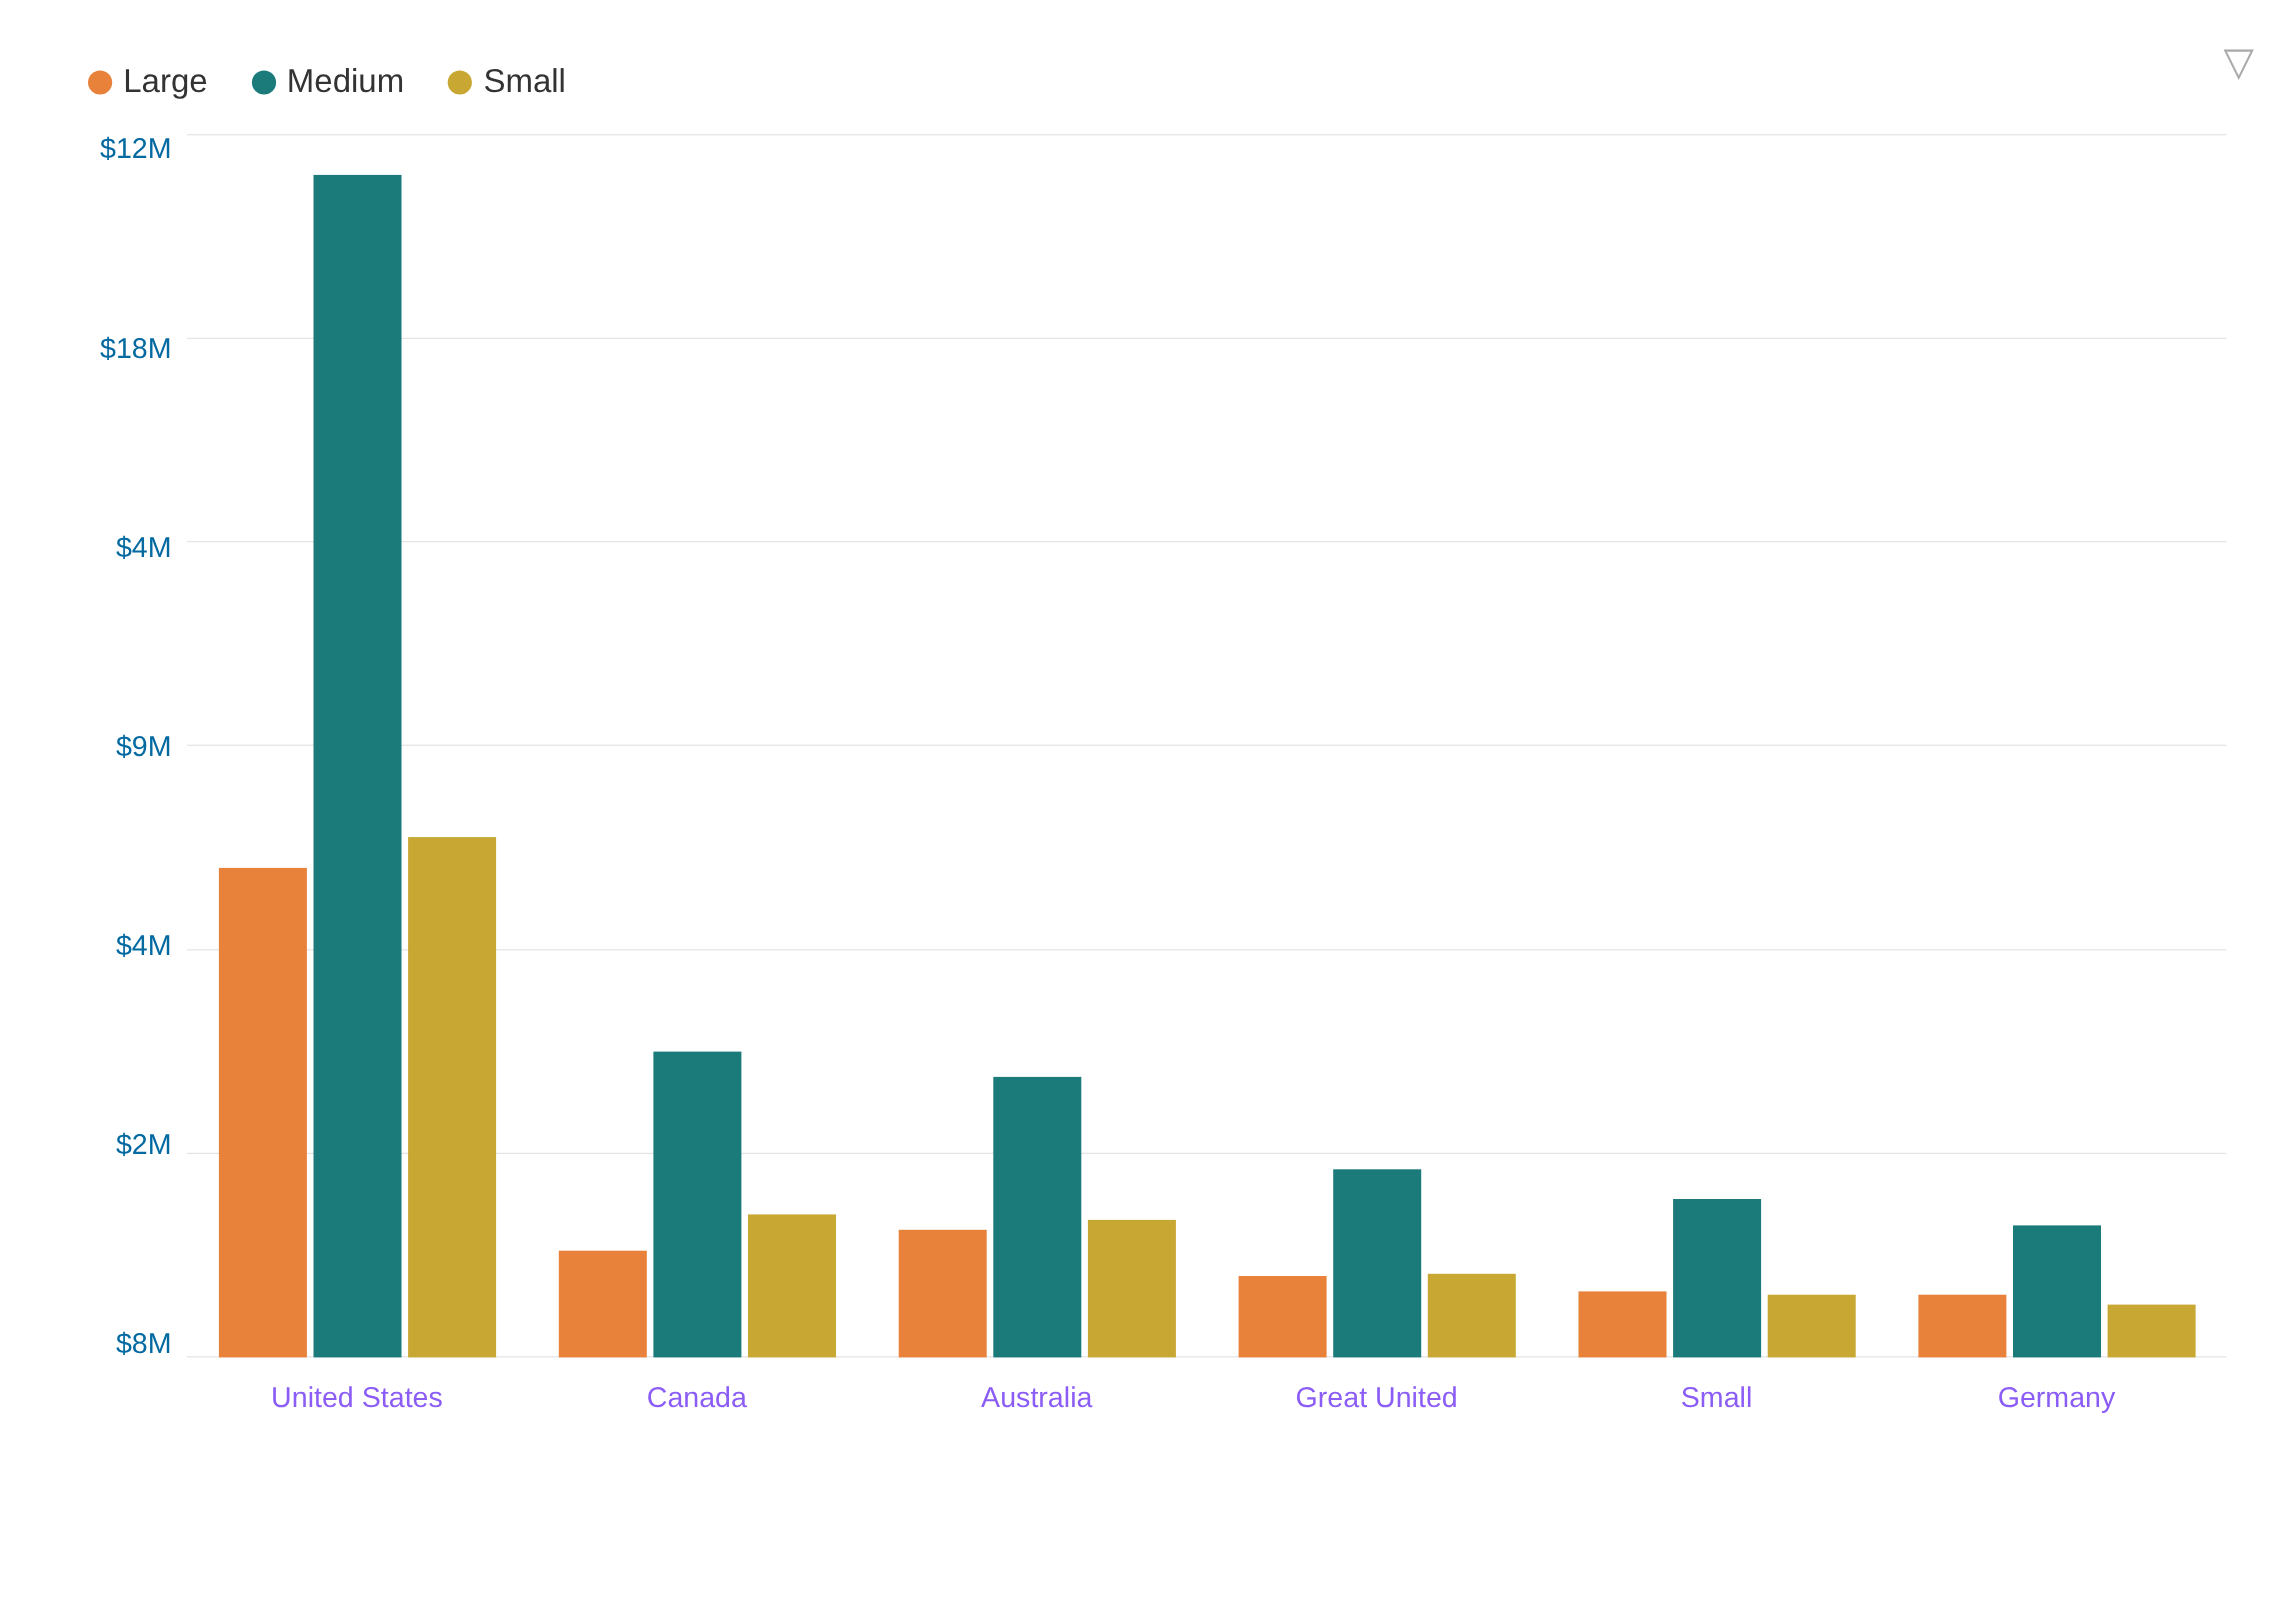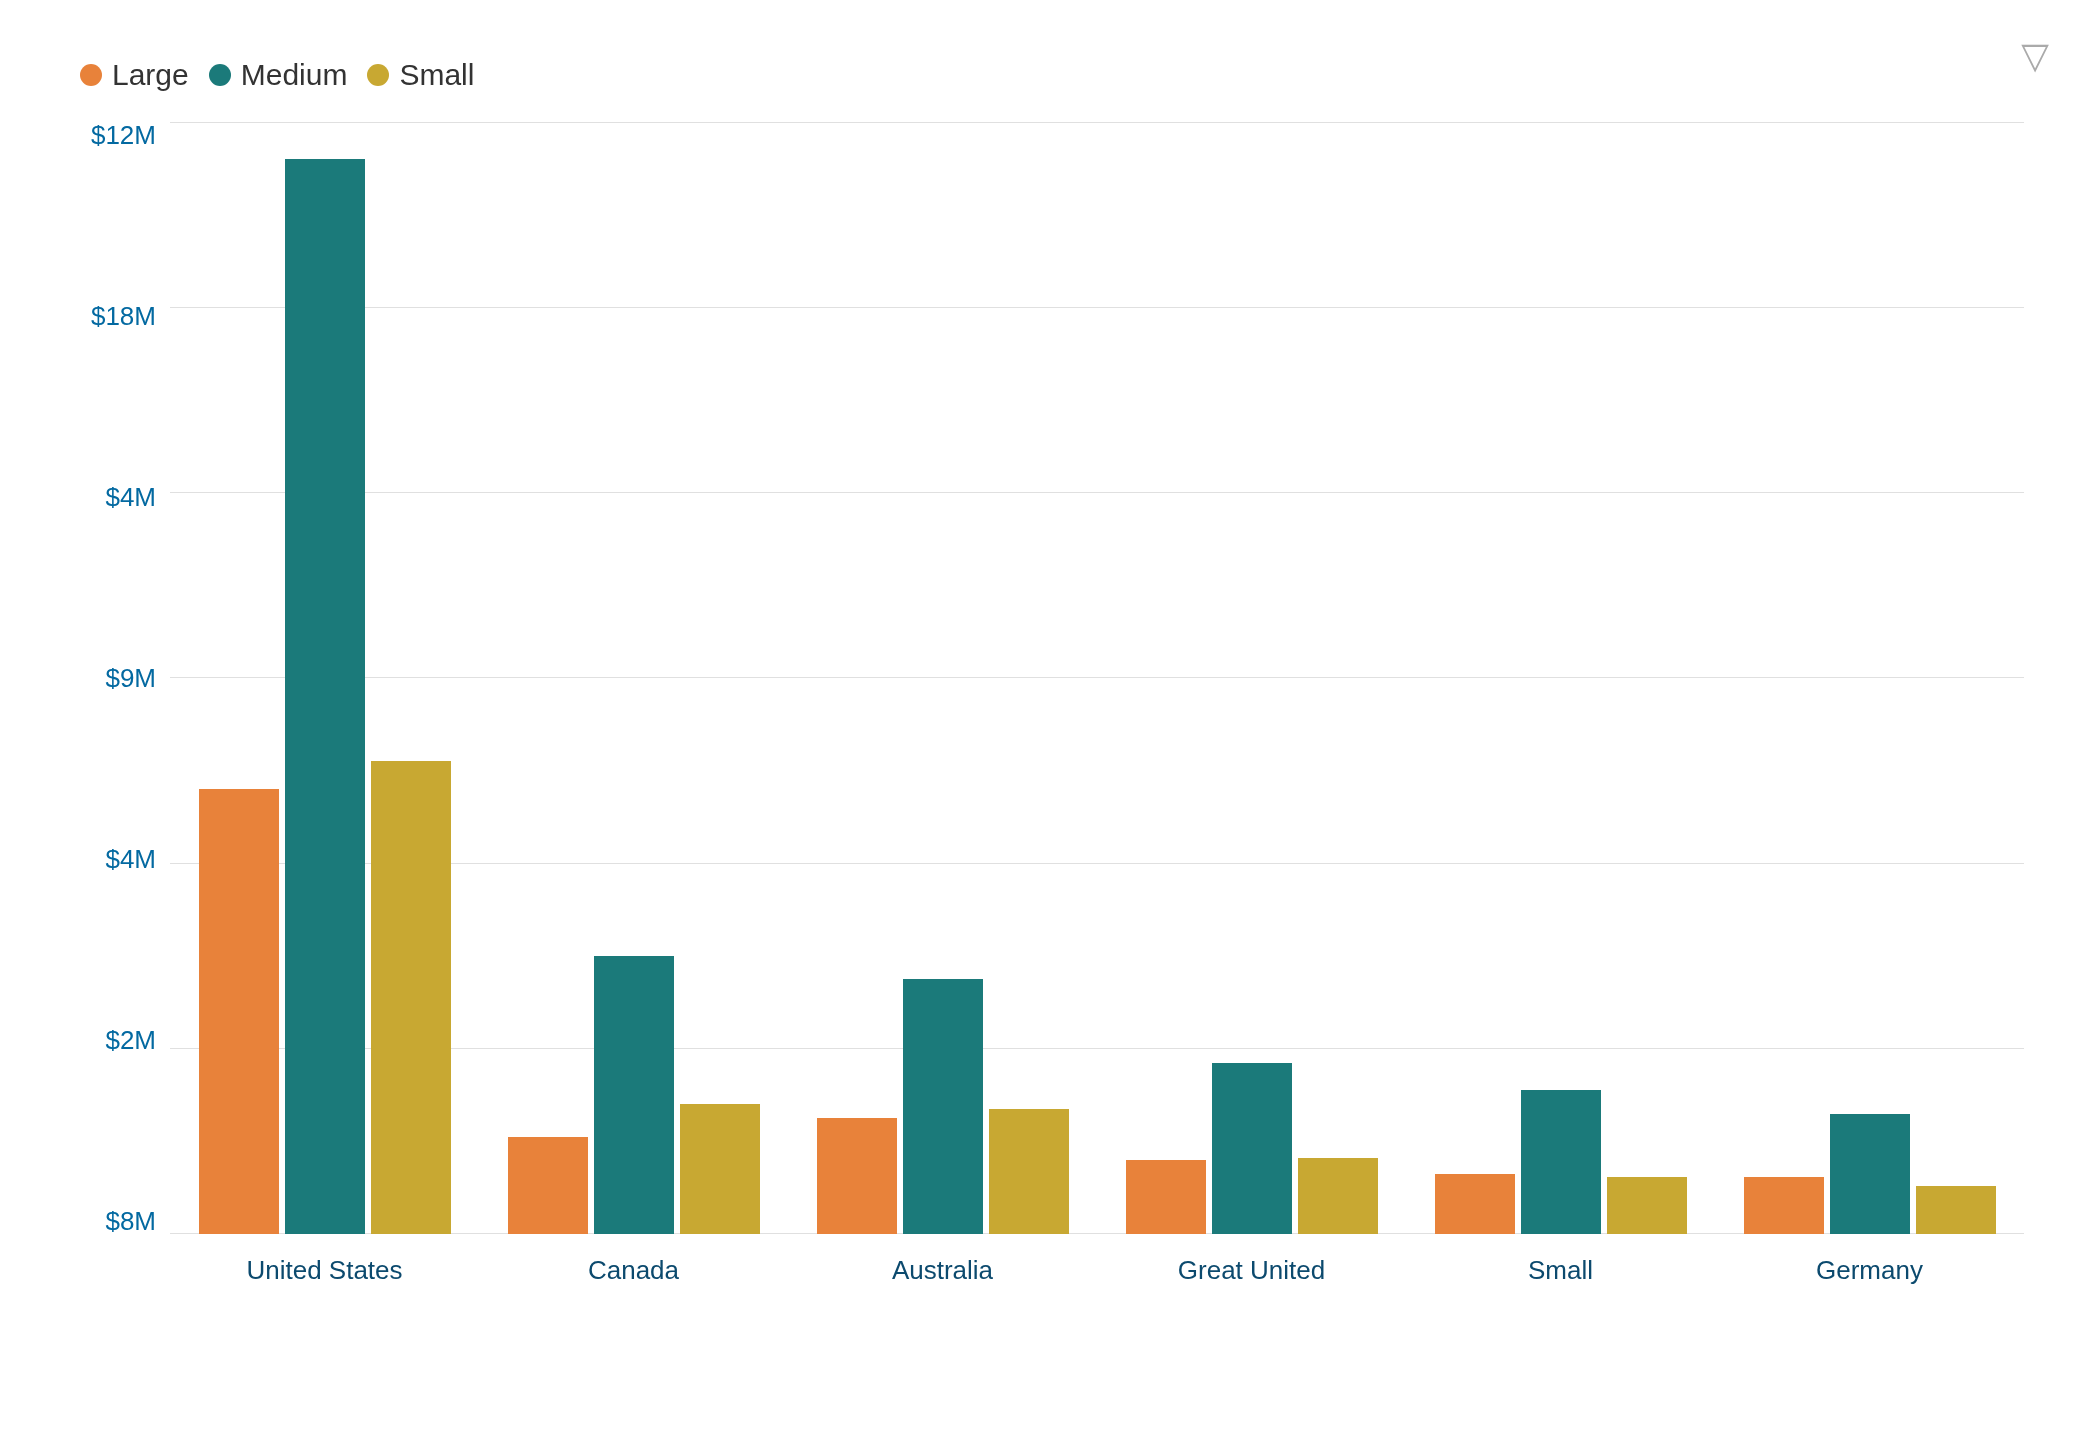--- a/index.html
+++ b/index.html
@@ -19,21 +19,21 @@
     }
     .chart-title {
       font-size: 42px;
       font-weight: 700;
       color: #1a1a1a;
       margin-bottom: 18px;
     }
     .legend {
       display: flex;
       align-items: center;
-      gap: 20px;
+      gap: 40px;
       margin-bottom: 30px;
       font-size: 30px;
       color: #333;
     }
     .legend-item {
       display: flex;
       align-items: center;
       gap: 10px;
     }
     .legend-dot {
@@ -109,21 +109,21 @@
     .x-labels {
       display: flex;
       height: 60px;
       align-items: flex-end;
       padding-bottom: 8px;
     }
     .x-label {
       flex: 1;
       text-align: center;
       font-size: 26px;
-      color: #0c4a6e;
+      color: #8b5cf6;
     }
     .filter-icon {
       position: absolute;
       top: 35px;
       right: 35px;
       color: #aaa;
       font-size: 36px;
     }
   </style>
 </head>

